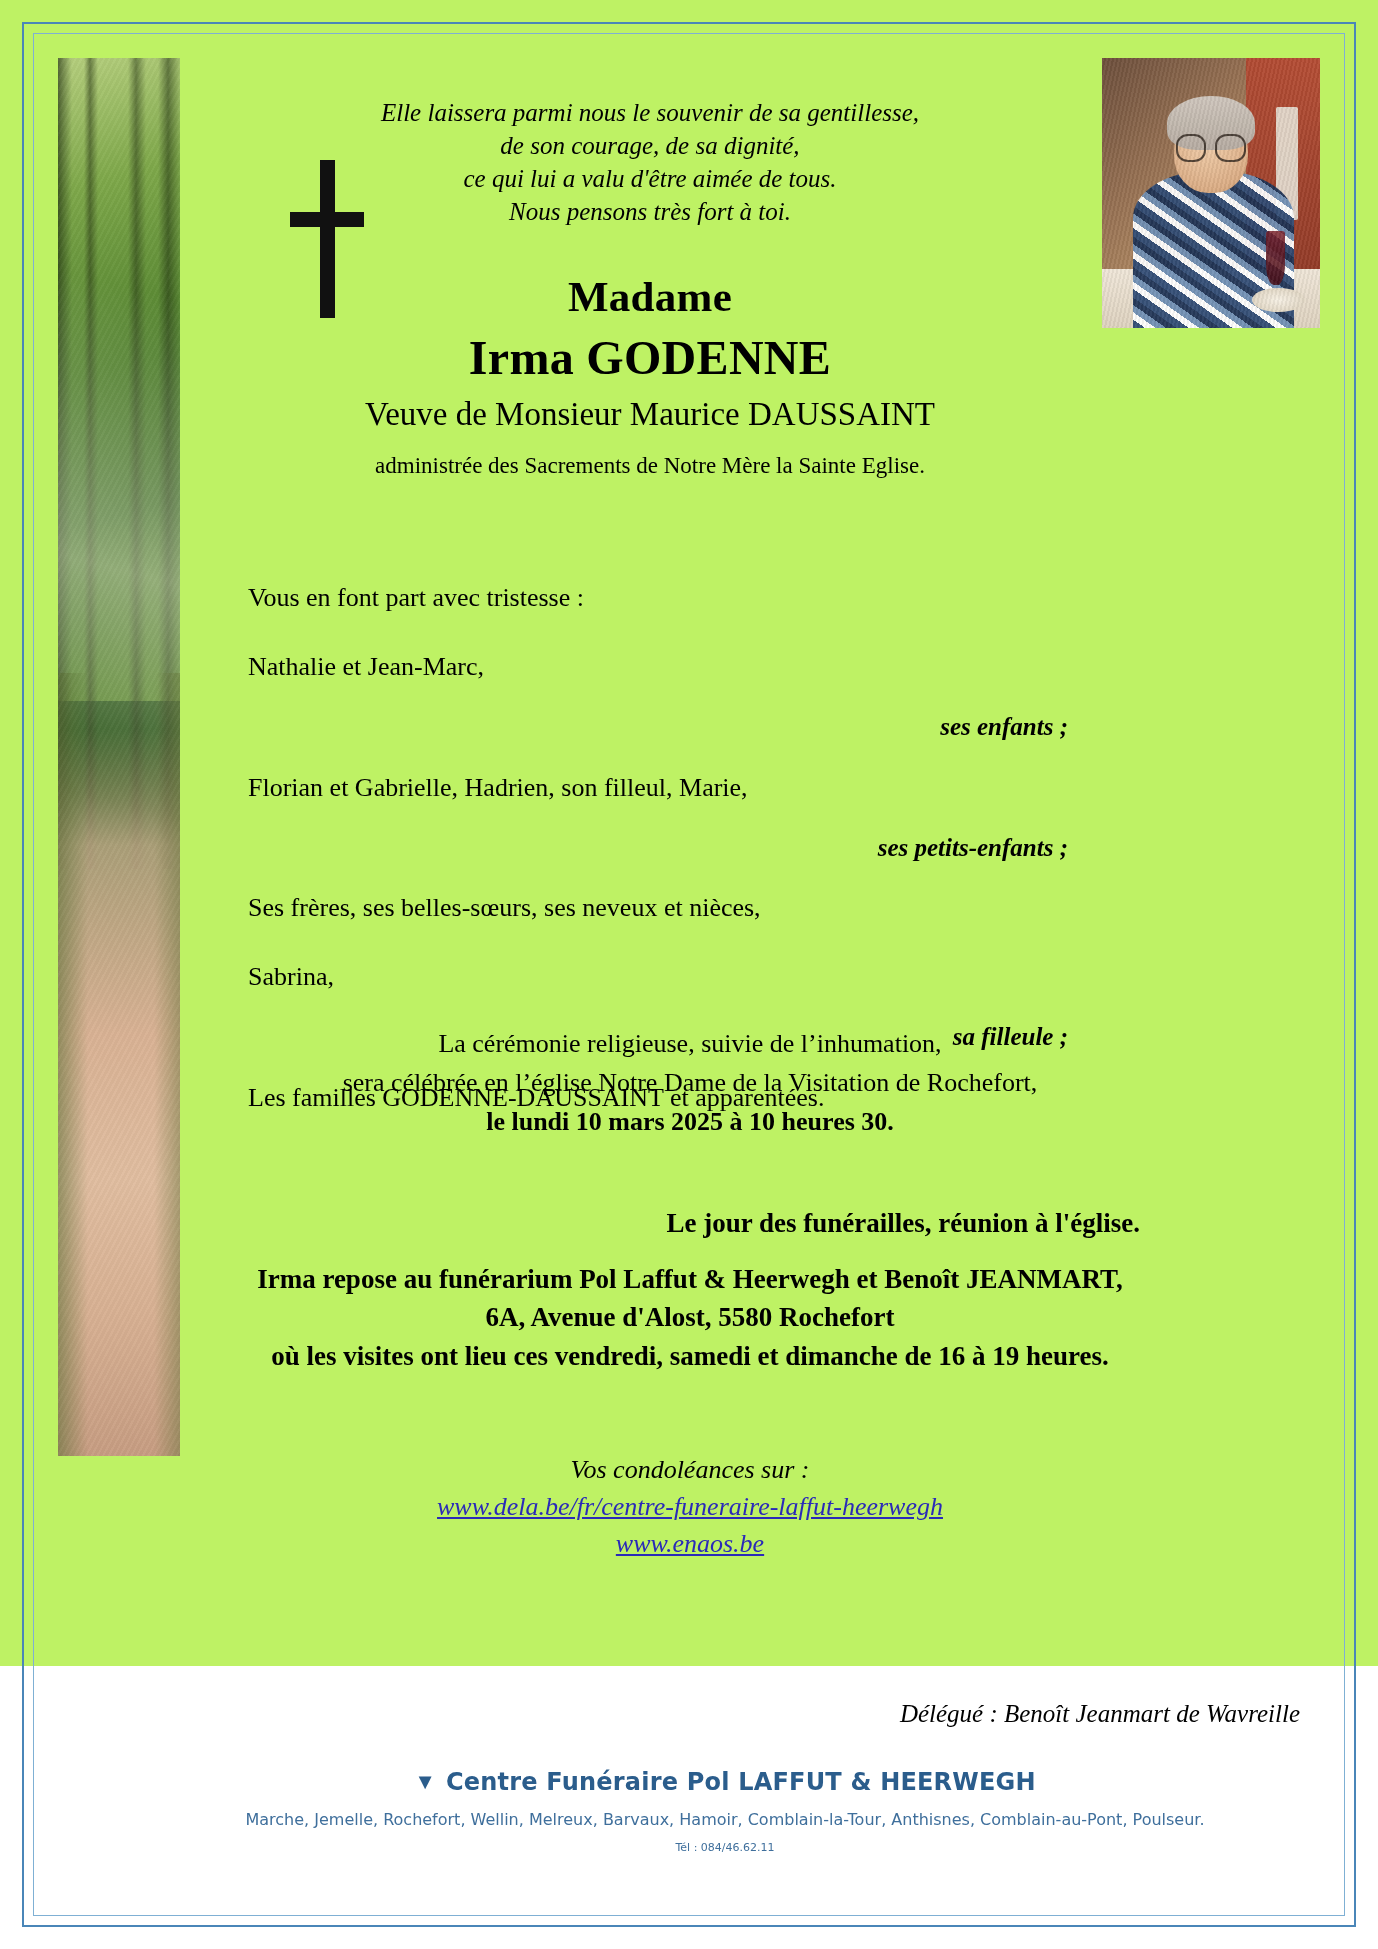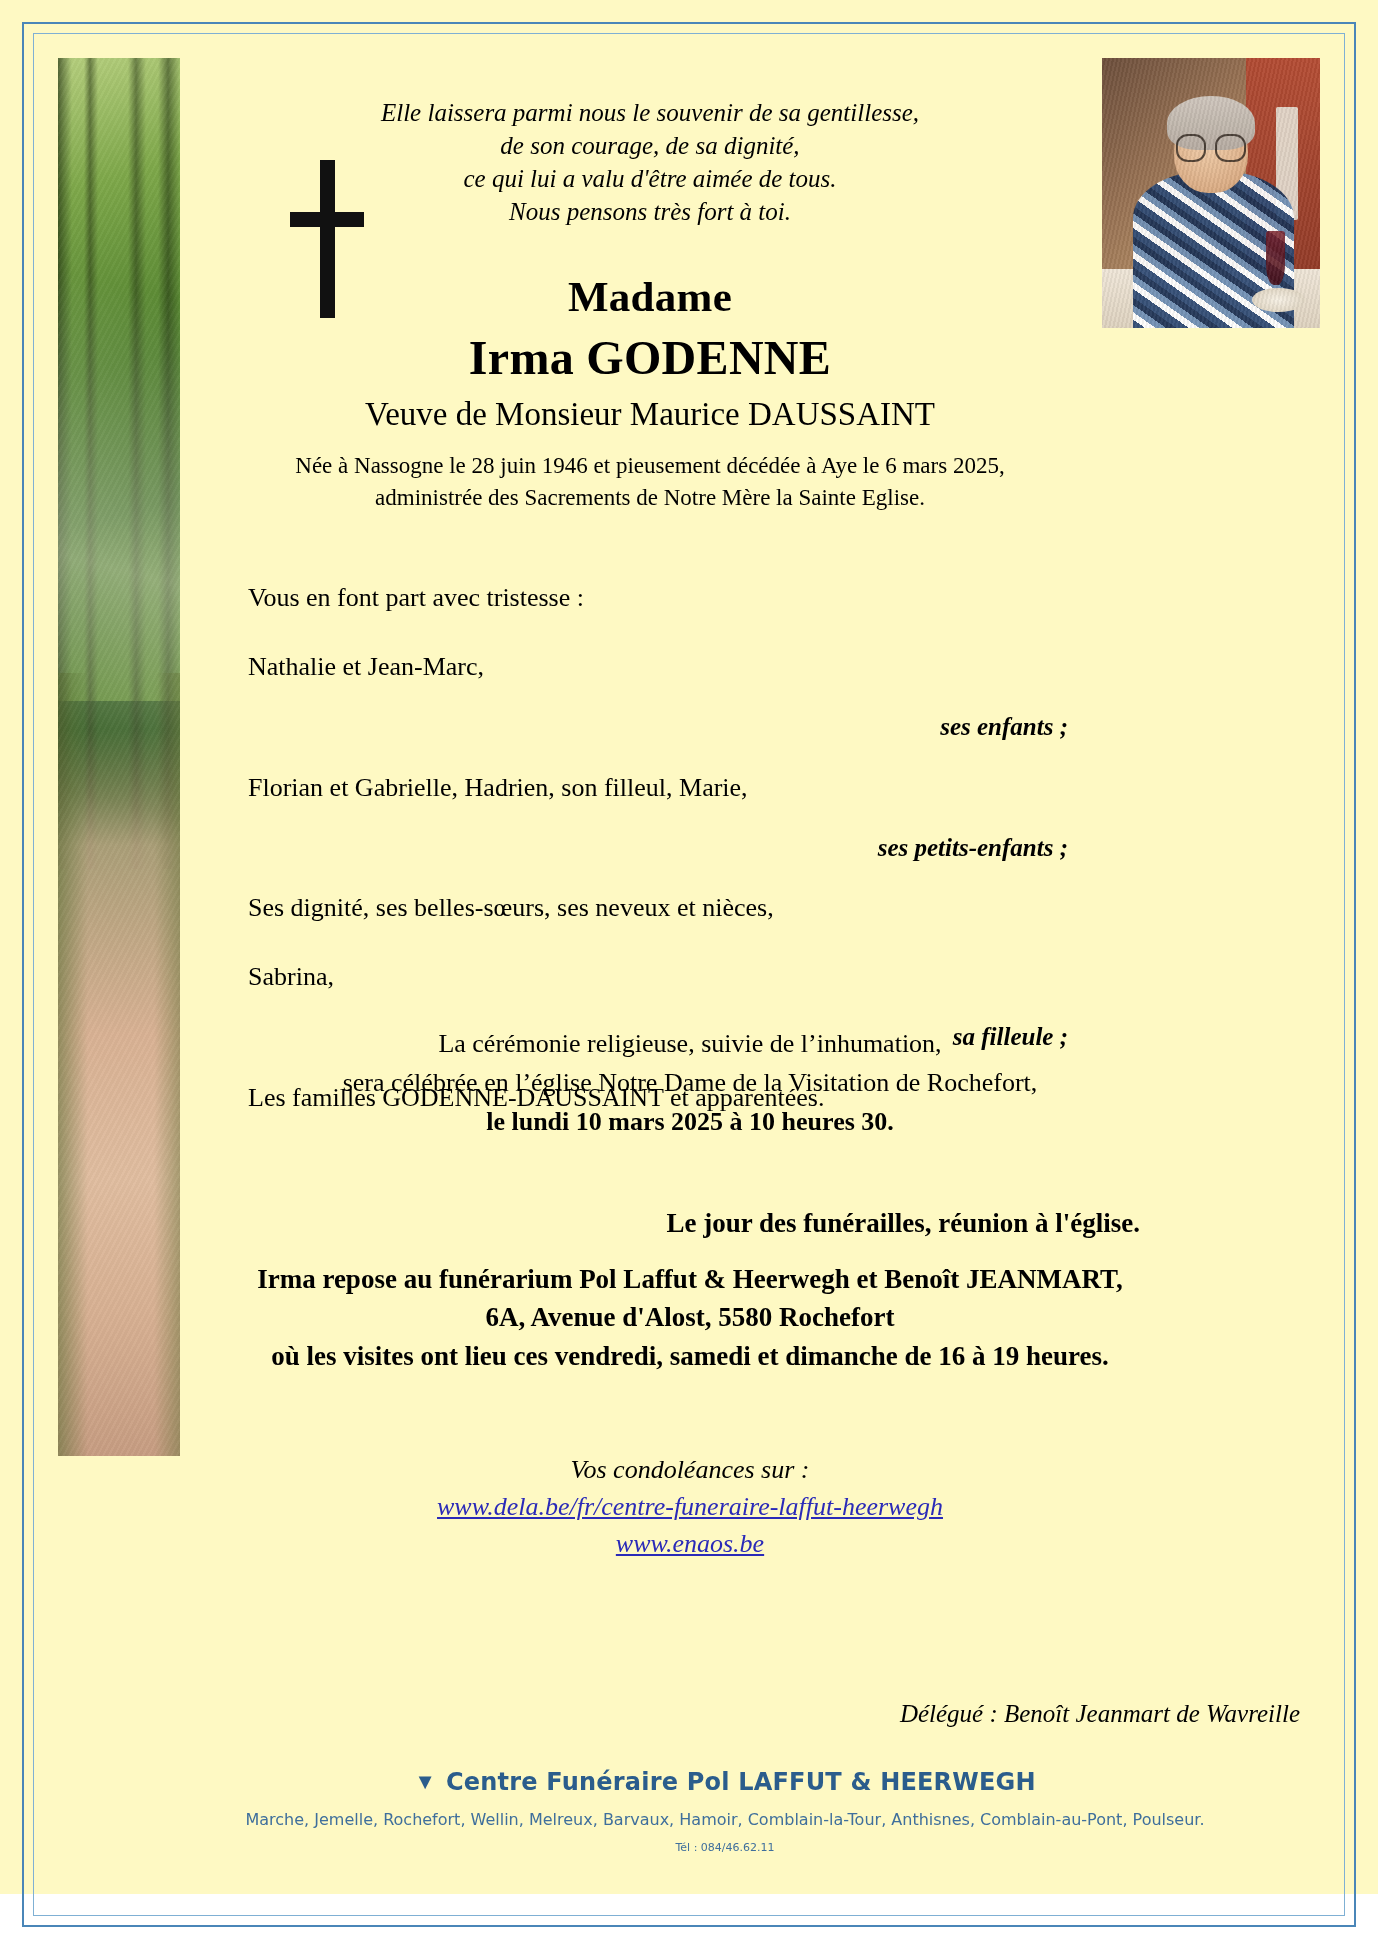--- a/index.html
+++ b/index.html
@@ -13,22 +13,22 @@
     font-family: "Liberation Serif", serif;
     color: #000;
     position: relative;
     overflow: hidden;
   }
 
   .page {
     position: absolute;
     left: 0; top: 0;
     width: 1378px;
-    height: 1894px;
-    background: #fef9c3;
+    height: 1666px;
+    background: #bef264;
     box-sizing: border-box;
   }
 
   
   .border-outer {
     position: absolute;
     left: 22px; top: 22px;
     width: 1334px;
     height: 1905px;
     border: 2px solid #4a86b8;
@@ -313,36 +313,35 @@
       <div>de son courage, de sa dignité,</div>
       <div>ce qui lui a valu d'être aimée de tous.</div>
       <div>Nous pensons très fort à toi.</div>
     </div>
 
     <div class="title-madame">Madame</div>
     <div class="title-name">Irma GODENNE</div>
     <div class="title-spouse">Veuve de Monsieur Maurice DAUSSAINT</div>
 
     <div class="birth-death">
-      <div>Née à Nassogne le 28 juin 1946 et pieusement décédée à Aye le 6 mars 2025,</div>
       <div>administrée des Sacrements de Notre Mère la Sainte Eglise.</div>
     </div>
 
     <div class="announce">
       <div class="row">Vous en font part avec tristesse :</div>
       <div class="gap-md"></div>
       <div class="row">Nathalie et Jean-Marc,</div>
       <div class="gap-sm"></div>
       <div class="row right-ital">ses enfants ;</div>
       <div class="gap-sm"></div>
       <div class="row">Florian et Gabrielle, Hadrien, son filleul, Marie,</div>
       <div class="gap-sm"></div>
       <div class="row right-ital">ses petits-enfants ;</div>
       <div class="gap-sm"></div>
-      <div class="row">Ses dignité, ses belles-sœurs, ses neveux et nièces,</div>
+      <div class="row">Ses frères, ses belles-sœurs, ses neveux et nièces,</div>
       <div class="gap-md"></div>
       <div class="row">Sabrina,</div>
       <div class="gap-sm"></div>
       <div class="row right-ital">sa filleule ;</div>
       <div class="gap-sm"></div>
       <div class="row">Les familles GODENNE-DAUSSAINT et apparentées.</div>
     </div>
 
     <div class="ceremony">
       <div>La cérémonie religieuse, suivie de l’inhumation,</div>

